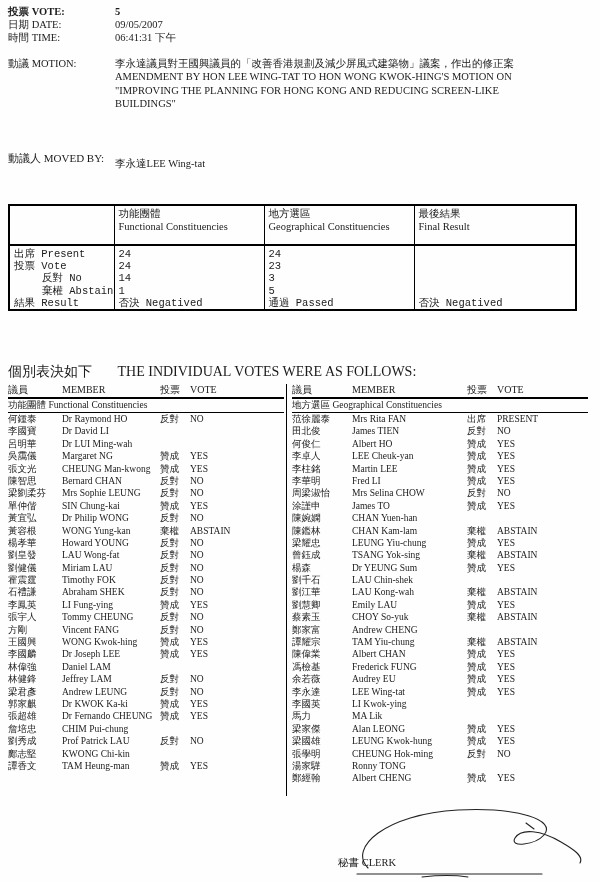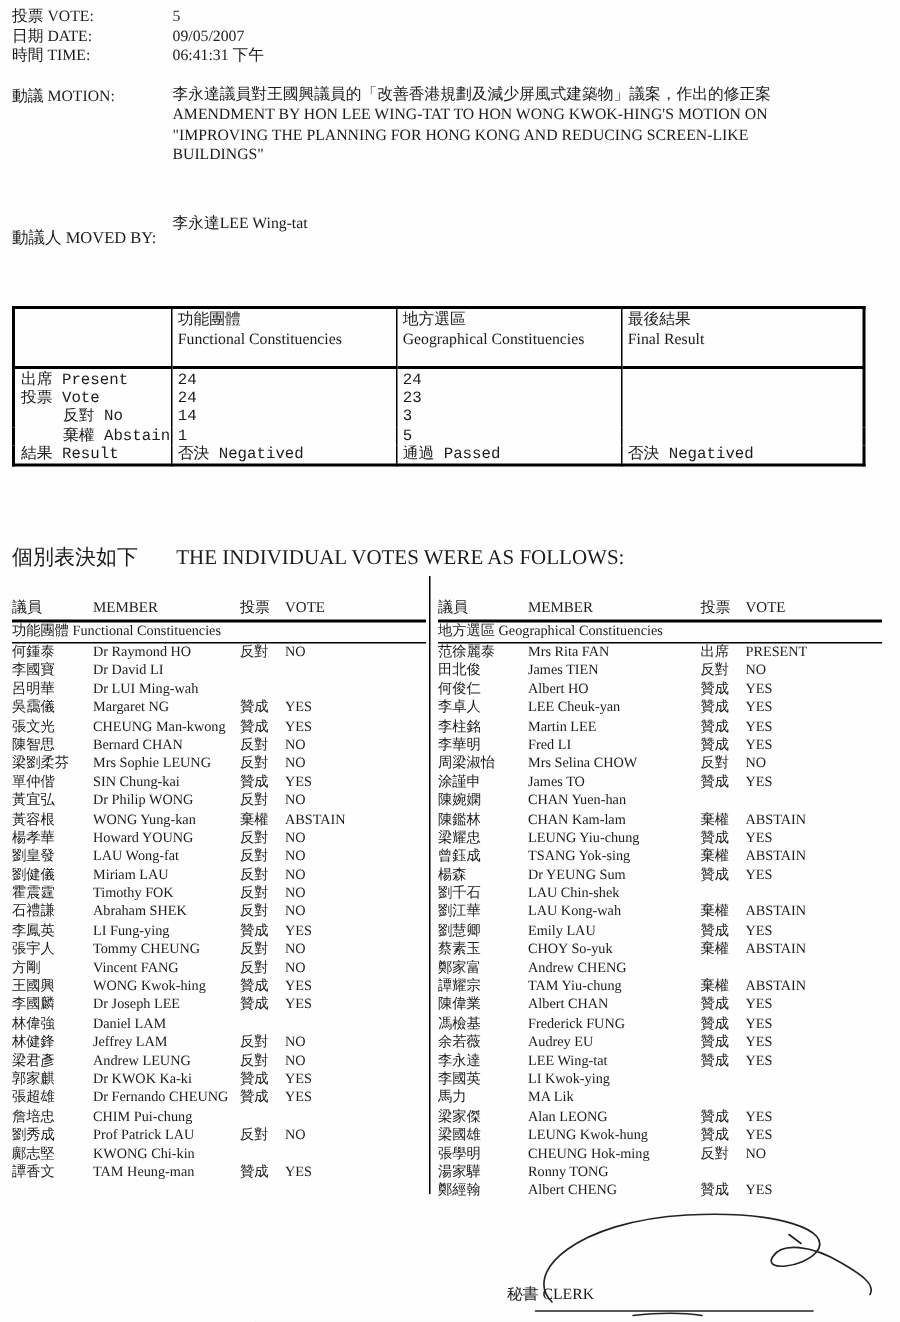--- a/index.html
+++ b/index.html
@@ -13,21 +13,21 @@
   
   .kv { position:absolute; left:8px; font-size:10.5px; line-height:13px; white-space:nowrap; }
   .kv .v { position:absolute; left:107px; top:0; white-space:nowrap; }
 
   
   .motion-label { position:absolute; left:8px; top:57px; font-size:10.5px; }
   .motion-text  { position:absolute; left:115px; top:57px; width:470px;
                   font-size:10.5px; line-height:13.3px; white-space:pre-line; }
 
   .movedby-label { position:absolute; left:8px; top:151px; font-size:11px; }
-  .movedby-value { position:absolute; left:115px; top:142px; font-size:10.5px; }
+  .movedby-value { position:absolute; left:115px; top:157px; font-size:10.5px; }
 
   
   table.summary { position:absolute; left:8px; top:204px; border-collapse:collapse;
                   table-layout:fixed; width:567px; font-size:10.5px; }
   table.summary { border:2px solid #000; }
   table.summary th { border:1px solid #000; border-bottom:2px solid #000;
                      font-weight:normal; text-align:left; vertical-align:top;
                      padding:1px 4px; height:36px; }
   table.summary th .zh { display:block; line-height:13px; }
   table.summary th .en { display:block; line-height:13px; }
@@ -38,42 +38,42 @@
   table.summary td.ind { padding-left:32px; }
 
   
   .iv-title { position:absolute; left:8px; top:363px; font-size:14px; white-space:nowrap;font-family:Liberation Serif, serif; }
   .iv-title .en { margin-left:22px; }
 
   .vtable { position:absolute; top:383px; }
   .vt-left  { left:8px;   width:276px; }
   .vt-right { left:292px; width:296px; }
   .vt-head { display:grid; border-bottom:2px solid #000; font-size:10px;
-             line-height:13px; padding-bottom:1px;margin-top:16px; }
+             line-height:13px; padding-bottom:1px; }
   .vt-left  .vt-head, .vt-left  .mrow { grid-template-columns:54px 98px 30px auto; }
   .vt-right .vt-head, .vt-right .mrow { grid-template-columns:60px 115px 30px auto; }
   .vt-group { border-bottom:1px solid #000; font-size:9.5px; line-height:12px;
               padding:0 0 1px 0; white-space:nowrap; overflow:hidden; }
   .mrow { display:grid; font-size:9.5px; line-height:12.4px; height:12.4px;
           white-space:nowrap; }
   .mrow span { overflow:hidden; }
 
   .vdivider { position:absolute; left:286px; top:384px; width:1px; height:412px;
               background:#000; }
 
   
   .clerk-label { position:absolute; left:338px; top:856px; font-size:10.5px; white-space:nowrap; }
   .sig-svg { position:absolute; left:330px; top:798px; }
 </style>
 </head>
 <body>
 
 <div class="page">
 
-  <div class="kv" style="top:5px;">
+  <div class="kv" style="top:5px;font-weight:bold;">
     <span>投票 VOTE:</span>
     <span class="v">5</span>
   </div>
   <div class="kv" style="top:18px;">
     <span>日期 DATE:</span>
     <span class="v">09/05/2007</span>
   </div>
   <div class="kv" style="top:31px;">
     <span>時間 TIME:</span>
     <span class="v">06:41:31 下午</span>

